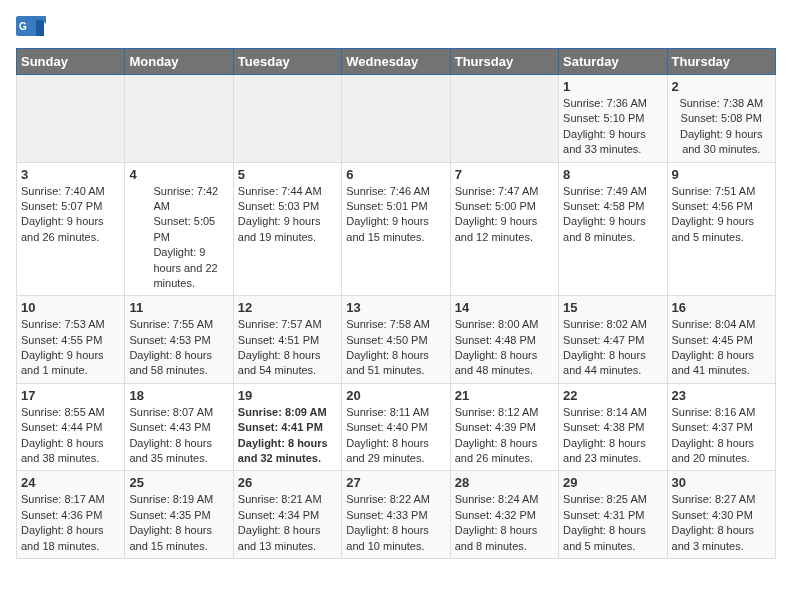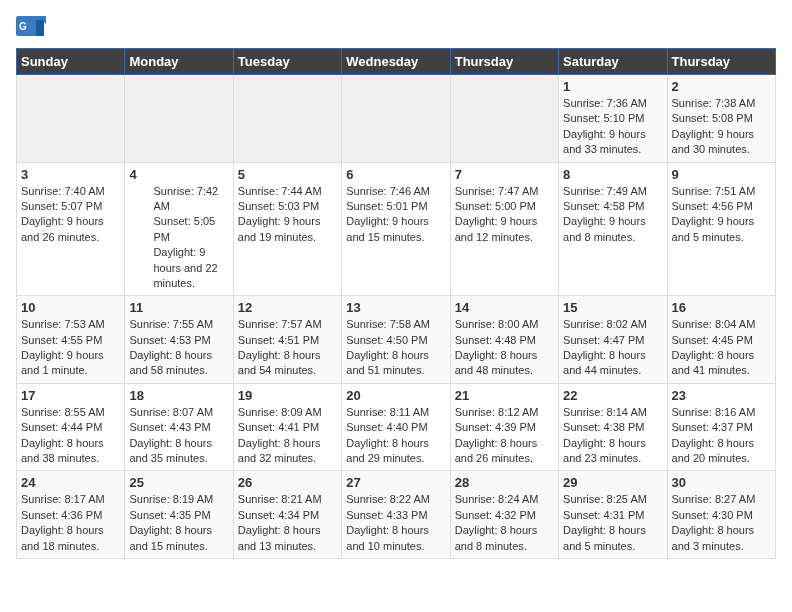--- a/index.html
+++ b/index.html
@@ -42,21 +42,21 @@
     .location-title {
       font-size: 15px;
       color: #444;
     }
     table {
       width: 100%;
       border-collapse: collapse;
       table-layout: fixed;
     }
     thead tr th {
-      background-color: #404040;
+      background-color: #737373;
       color: #fff;
       font-size: 13px;
       font-weight: bold;
       padding: 5px 4px;
       text-align: left;
       border: 1px solid #2e6aaa;
     }
     tbody tr td {
       vertical-align: top;
       font-size: 10.5px;
@@ -129,21 +129,21 @@
         <td class="empty-cell"></td>
         <td class="empty-cell"></td>
         <td>
           <span class="day-number">1</span>
           <div class="day-info" style="white-space: pre-line;">Sunrise: 7:36 AM
 Sunset: 5:10 PM
 Daylight: 9 hours and 33 minutes.</div>
         </td>
         <td>
           <span class="day-number">2</span>
-          <div class="day-info" style="white-space: pre-line;">Sunrise: 7:38 AM
+          <div class="day-info" style="white-space: pre-line; text-align: center;">Sunrise: 7:38 AM
 Sunset: 5:08 PM
 Daylight: 9 hours and 30 minutes.</div>
         </td>
       </tr>
       <tr>
         <td>
           <span class="day-number">3</span>
           <div class="day-info" style="white-space: pre-line;">Sunrise: 7:40 AM
 Sunset: 5:07 PM
 Daylight: 9 hours and 26 minutes.</div>
@@ -237,21 +237,21 @@
 Daylight: 8 hours and 38 minutes.</div>
         </td>
         <td>
           <span class="day-number">18</span>
           <div class="day-info" style="white-space: pre-line;">Sunrise: 8:07 AM
 Sunset: 4:43 PM
 Daylight: 8 hours and 35 minutes.</div>
         </td>
         <td>
           <span class="day-number">19</span>
-          <div class="day-info" style="white-space: pre-line;">Sunrise: 8:09 AM
+          <div class="day-info" style="white-space: pre-line; font-weight: bold;">Sunrise: 8:09 AM
 Sunset: 4:41 PM
 Daylight: 8 hours and 32 minutes.</div>
         </td>
         <td>
           <span class="day-number">20</span>
           <div class="day-info" style="white-space: pre-line;">Sunrise: 8:11 AM
 Sunset: 4:40 PM
 Daylight: 8 hours and 29 minutes.</div>
         </td>
         <td>

